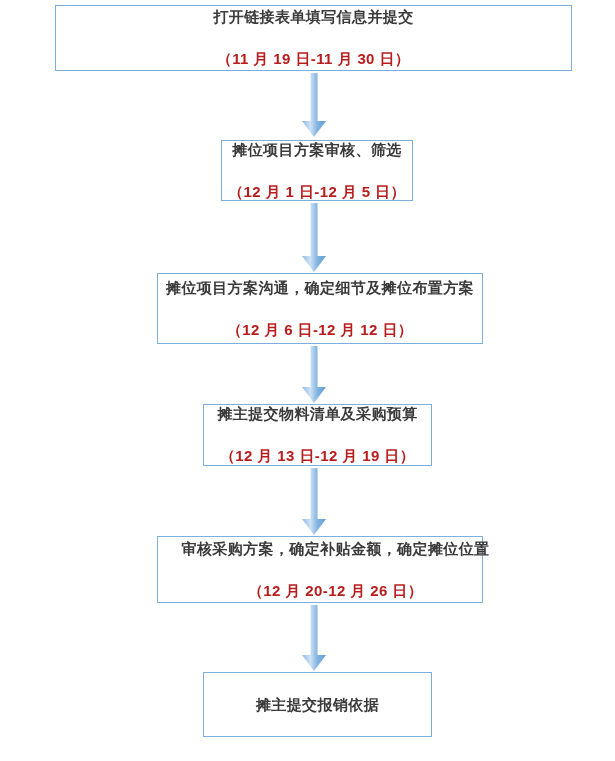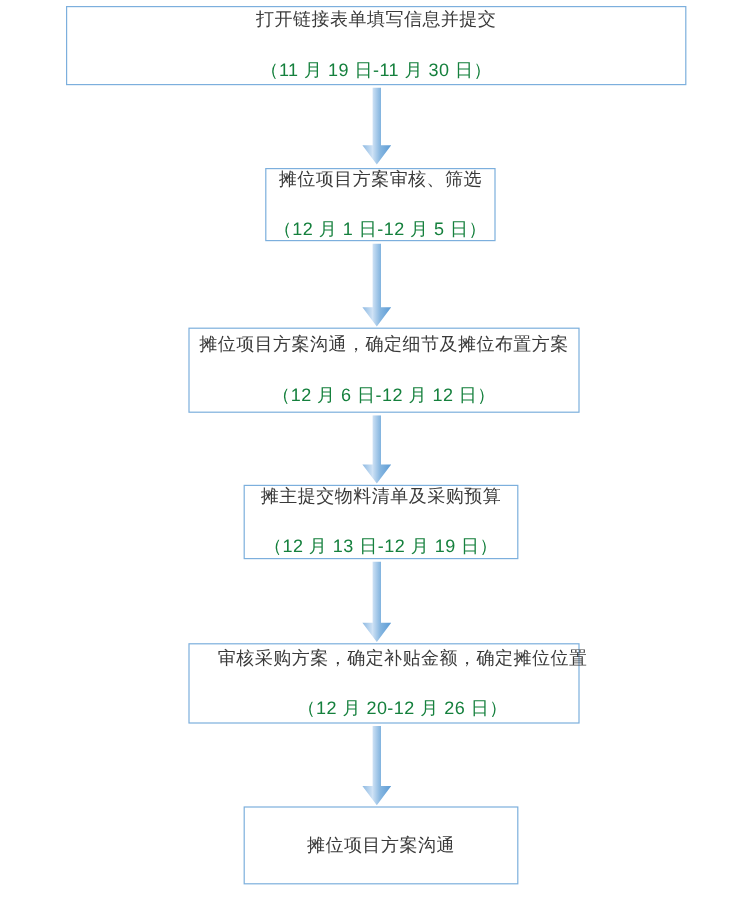--- a/index.html
+++ b/index.html
@@ -11,20 +11,21 @@
     height: 761px;
     background: #ffffff;
     font-family: "Liberation Sans", "DejaVu Sans", sans-serif;
     overflow: hidden;
   }
 
   #flow-root {
     position: relative;
     width: 615px;
     height: 761px;
+    font-weight: bold;
   }
 
   .flow-node {
     position: absolute;
     box-sizing: border-box;
     background: #ffffff;
     border: 1px solid #7cafdd;
     display: flex;
     flex-direction: column;
     align-items: center;
@@ -37,21 +38,21 @@
     line-height: 22px;
     letter-spacing: 0.4px;
     color: #3a3a3a;
     white-space: nowrap;
   }
 
   .node-period {
     font-size: 15px;
     line-height: 22px;
     letter-spacing: 0.4px;
-    color: #15803d;
+    color: #b91c1c;
     white-space: nowrap;
     margin-top: 20px;
   }
 
   .flow-arrow {
     position: absolute;
     width: 26px;
   }
   .flow-arrow svg {
     display: block;
@@ -153,16 +154,16 @@
           <stop offset="35%" stop-color="#cfe2f5"></stop>
           <stop offset="62%" stop-color="#86b6e0"></stop>
           <stop offset="100%" stop-color="#5b9bd5"></stop>
         </linearGradient>
       </defs>
       <path d="M9.5,0 L16.5,0 L16.5,50 L25,50 L13,66 L1,50 L9.5,50 Z" fill="url(#g5)"></path>
     </svg>
   </div>
 
   <div class="flow-node" style="left:203px; top:672px; width:229px; height:65px;">
-    <div class="node-title">摊位项目方案沟通</div>
+    <div class="node-title">摊主提交报销依据</div>
   </div>
 
 </div>
 
 </body></html>

